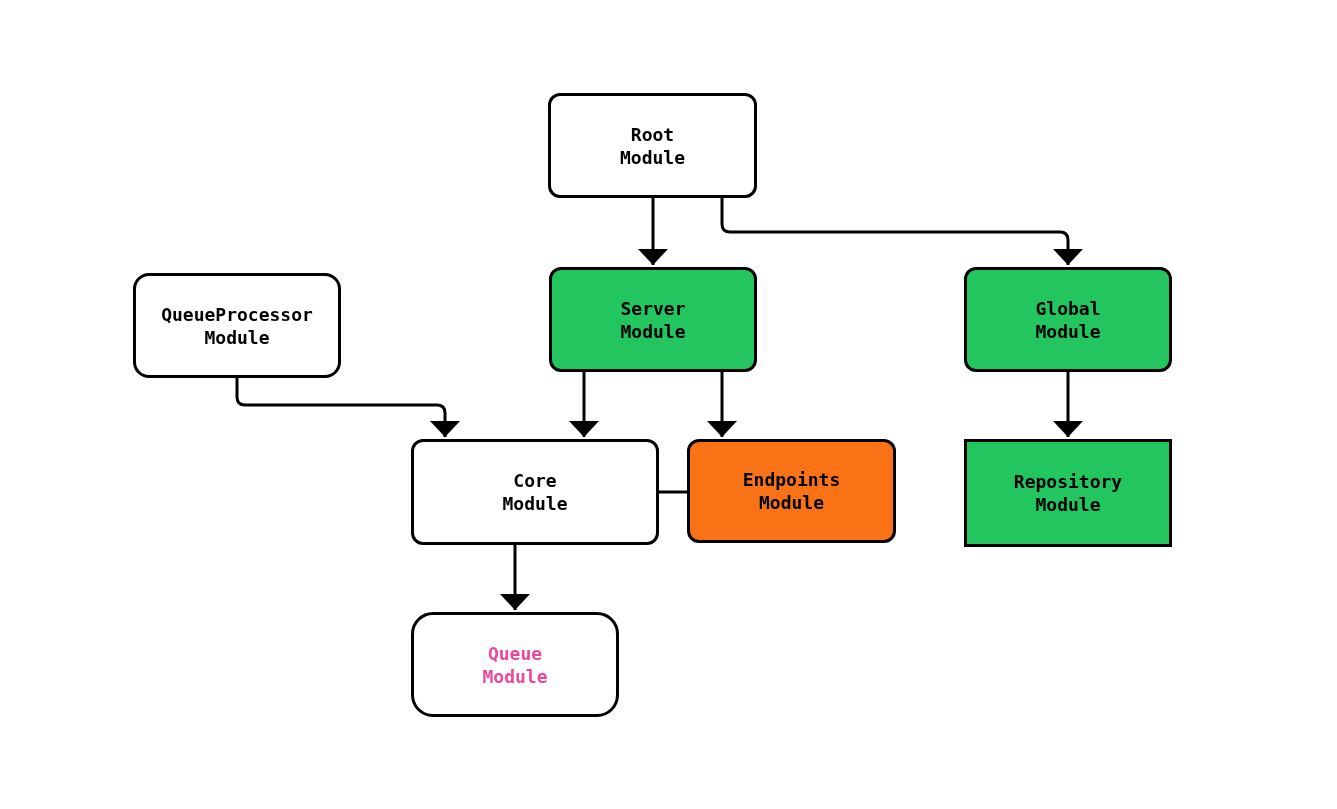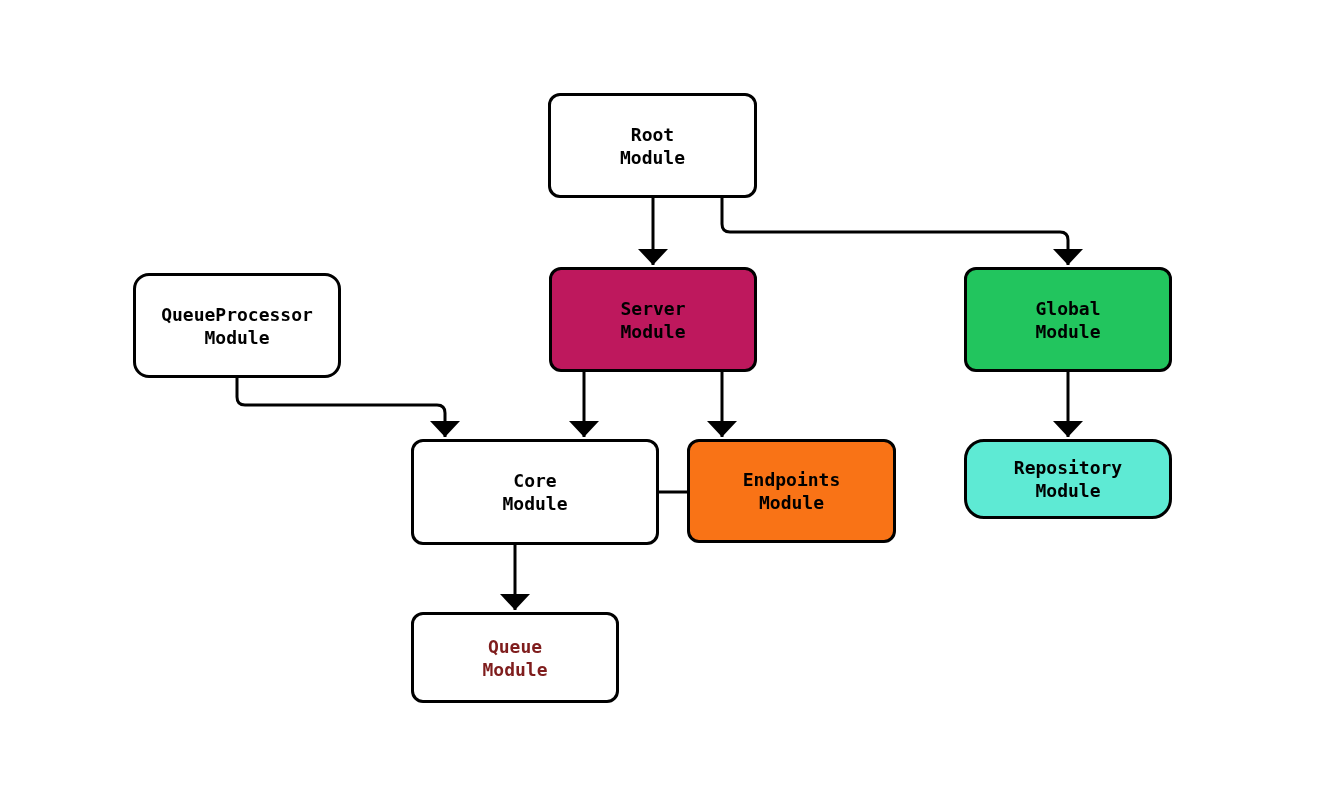--- a/index.html
+++ b/index.html
@@ -66,31 +66,31 @@
       <path d="M1068,372 L1068,437" class="edge-path" stroke="#000000" stroke-width="3" marker-end="url(#arrowhead)"></path>
       <path d="M515,545 L515,610" class="edge-path" stroke="#000000" stroke-width="3" marker-end="url(#arrowhead)"></path>
     </svg>
 
 <div class="node" style="left: 548px; top: 93px; width: 209px; height: 105px; border-width: 3px; border-color: rgb(0, 0, 0); border-radius: 12px; background: rgb(255, 255, 255); color: rgb(0, 0, 0);">
       <div class="node-label"><span>Root</span><span>Module</span></div>
     </div>
     <div class="node" style="left: 133px; top: 267px; width: 208px; height: 105px; border-width: 3px; border-color: rgb(0, 0, 0); border-radius: 16px; background: rgb(255, 255, 255); color: rgb(0, 0, 0); margin-top: 6px;">
       <div class="node-label"><span>QueueProcessor</span><span>Module</span></div>
     </div>
-    <div class="node" style="left: 549px; top: 267px; width: 208px; height: 105px; border-width: 3px; border-color: rgb(0, 0, 0); border-radius: 12px; background: #be185d; color: rgb(0, 0, 0);">
+    <div class="node" style="left: 549px; top: 267px; width: 208px; height: 105px; border-width: 3px; border-color: rgb(0, 0, 0); border-radius: 12px; background: #22c55e; color: rgb(0, 0, 0);">
       <div class="node-label"><span>Server</span><span>Module</span></div>
     </div>
     <div class="node" style="left: 964px; top: 267px; width: 208px; height: 105px; border-width: 3px; border-color: rgb(0, 0, 0); border-radius: 12px; background: #22c55e; color: rgb(0, 0, 0);">
       <div class="node-label"><span>Global</span><span>Module</span></div>
     </div>
     <div class="node" style="left: 411px; top: 439px; width: 248px; height: 106px; border-width: 3px; border-color: rgb(0, 0, 0); border-radius: 12px; background: rgb(255, 255, 255); color: rgb(0, 0, 0);">
       <div class="node-label"><span>Core</span><span>Module</span></div>
     </div>
     <div class="node" style="left: 687px; top: 439px; width: 209px; height: 104px; border-width: 3px; border-color: rgb(0, 0, 0); border-radius: 12px; background: #f97316; color: rgb(0, 0, 0);">
       <div class="node-label"><span>Endpoints</span><span>Module</span></div>
     </div>
-    <div class="node" style="left: 964px; top: 439px; width: 208px; height: 80px; border-width: 3px; border-color: rgb(0, 0, 0); border-radius: 20px; background: #5eead4; color: rgb(0, 0, 0);">
+    <div class="node" style="left: 964px; top: 439px; width: 208px; height: 108px; border-width: 3px; border-color: rgb(0, 0, 0); border-radius: 0; background: #22c55e; color: rgb(0, 0, 0);">
       <div class="node-label"><span>Repository</span><span>Module</span></div>
     </div>
-    <div class="node" style="left: 411px; top: 612px; width: 208px; height: 91px; border-width: 3px; border-color: rgb(0, 0, 0); border-radius: 12px; background: rgb(255, 255, 255); color: #7f1d1d;">
+    <div class="node" style="left: 411px; top: 612px; width: 208px; height: 105px; border-width: 3px; border-color: rgb(0, 0, 0); border-radius: 22px; background: rgb(255, 255, 255); color: #ec4899;">
       <div class="node-label"><span>Queue</span><span>Module</span></div>
     </div>
   </div>
 
 </body></html>

